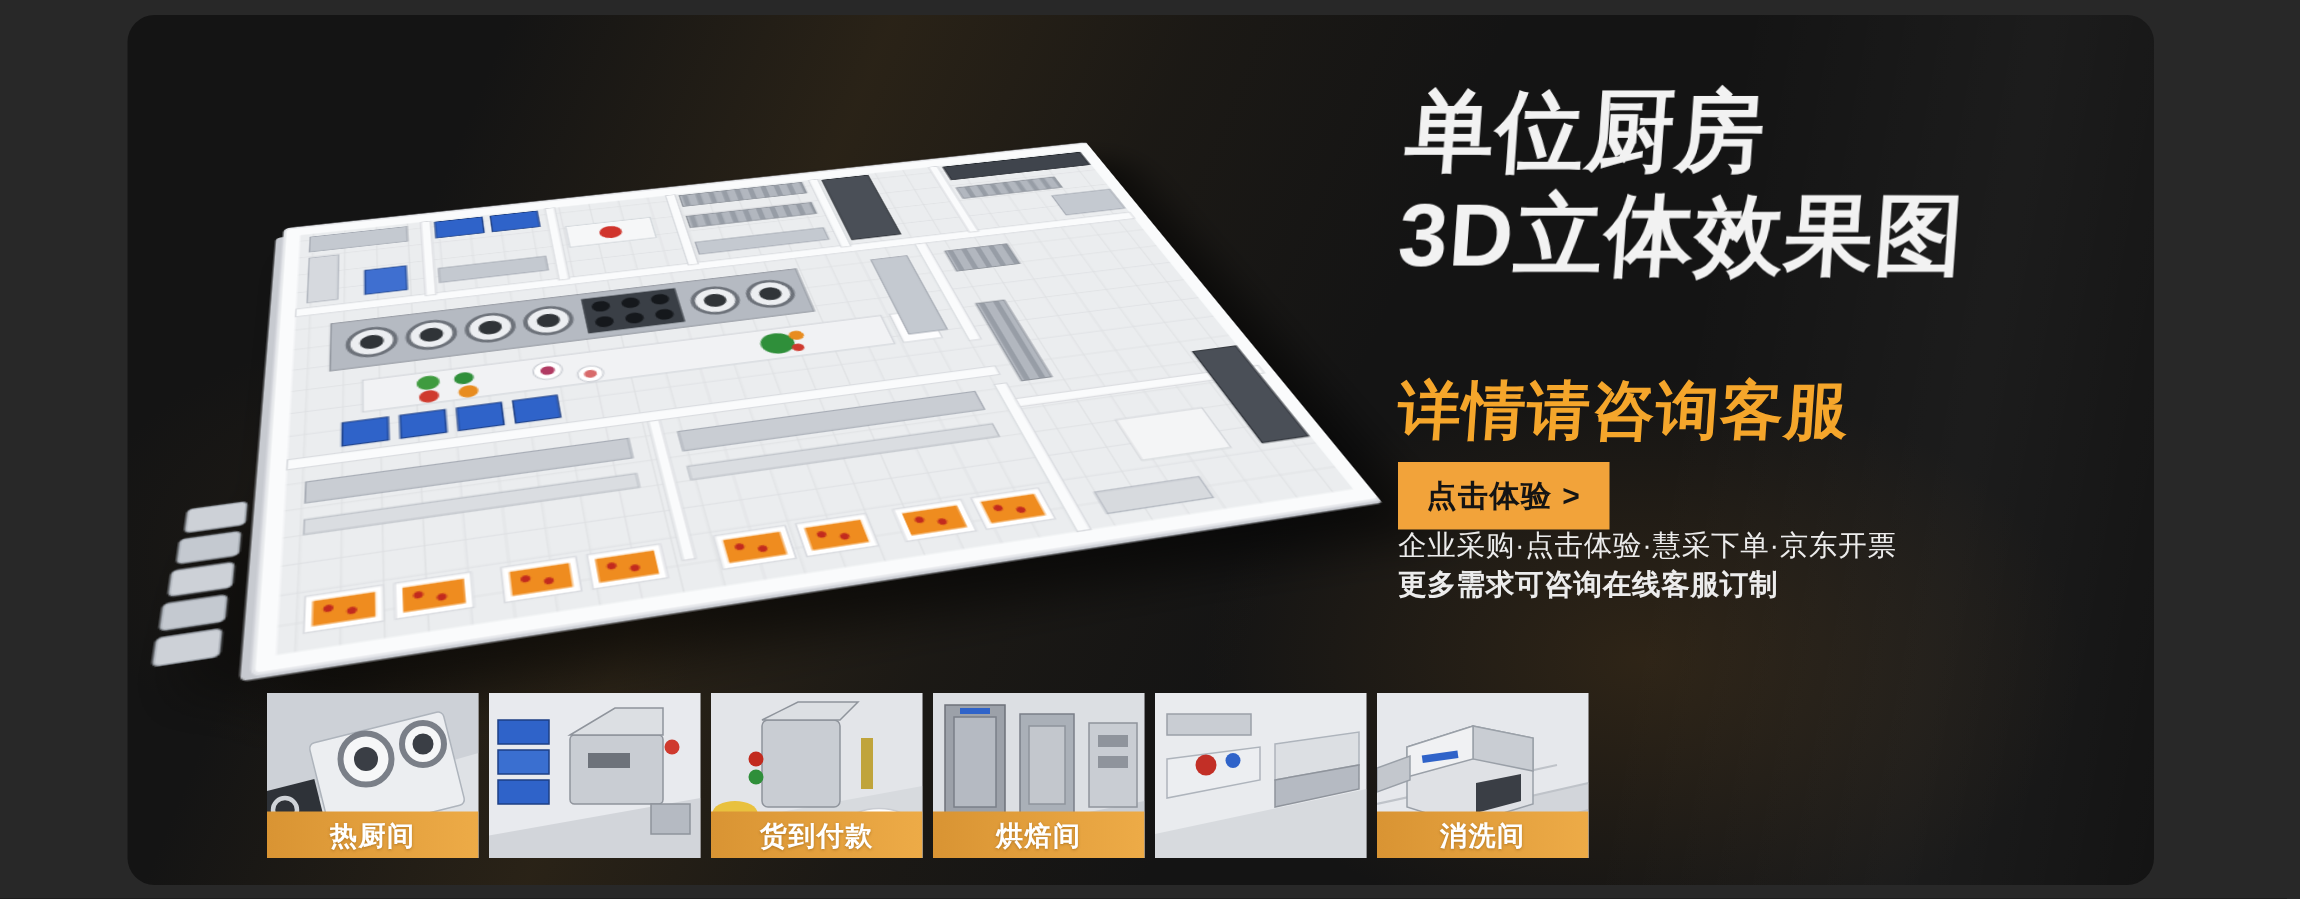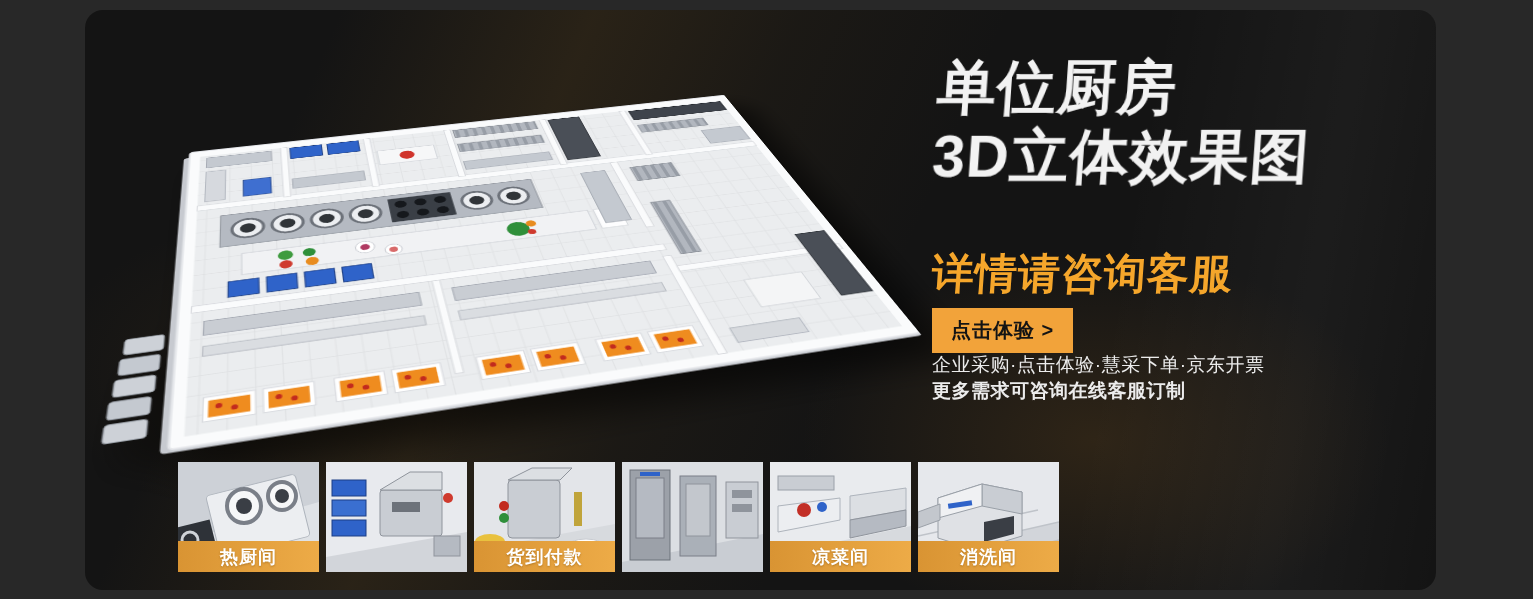--- a/index.html
+++ b/index.html
@@ -330,35 +330,35 @@
           <polygon points="0,110 141,110 141,72 0,100" fill="#c9cdd3"></polygon>
           <rect x="8" y="8" width="40" height="90" fill="#9ca1a9" stroke="#6d727a"></rect>
           <rect x="14" y="16" width="28" height="60" fill="#b5bac2" stroke="#7a7f88"></rect>
           <rect x="18" y="10" width="20" height="4" fill="#2f63c9"></rect>
           <rect x="58" y="14" width="36" height="80" fill="#aab0b8" stroke="#7a7f88"></rect>
           <rect x="64" y="22" width="24" height="52" fill="#c3c7cd" stroke="#8f949c"></rect>
           <rect x="104" y="20" width="32" height="56" fill="#c9cdd3" stroke="#8f949c"></rect>
           <rect x="110" y="28" width="20" height="8" fill="#8f949c"></rect>
           <rect x="110" y="42" width="20" height="8" fill="#8f949c"></rect>
         </svg>
+        <figcaption>烘焙间</figcaption>
       </figure>
 
 
       <figure class="thumb">
         <svg viewBox="0 0 141 110">
           <rect width="141" height="110" fill="#e9ebee"></rect>
           <polygon points="0,110 141,110 141,64 0,94" fill="#d7dade"></polygon>
           <rect x="8" y="14" width="56" height="14" fill="#c9cdd3" stroke="#9aa0a8"></rect>
           <polygon points="8,44 70,36 70,58 8,70" fill="#eceef1" stroke="#aeb4bc"></polygon>
           <circle cx="34" cy="48" r="7" fill="#c22f26"></circle>
           <circle cx="52" cy="45" r="5" fill="#2f63c9"></circle>
           <polygon points="80,34 136,26 136,48 80,58" fill="#dcdfe3" stroke="#aeb4bc"></polygon>
           <polygon points="80,58 136,48 136,64 80,76" fill="#b5bac2" stroke="#8f949c"></polygon>
         </svg>
-        <figcaption>凉菜间</figcaption>
       </figure>
 
       <figure class="thumb">
         <svg viewBox="0 0 141 110">
           <rect width="141" height="110" fill="#e6e8ec"></rect>
           <polygon points="0,110 141,110 141,60 0,92" fill="#d2d5da"></polygon>
           <path d="M0 92 L141 60 M20 110 L141 78 M0 74 L120 48" stroke="#bfc3c9" stroke-width="1.5" fill="none"></path>
           <polygon points="20,36 64,22 104,30 104,74 58,88 20,76" fill="#dfe1e5" stroke="#9aa0a8"></polygon>
           <polygon points="64,22 104,30 104,52 64,44" fill="#c9cdd3" stroke="#9aa0a8"></polygon>
           <polygon points="20,36 64,22 64,44 20,56" fill="#f0f1f3" stroke="#9aa0a8"></polygon>

